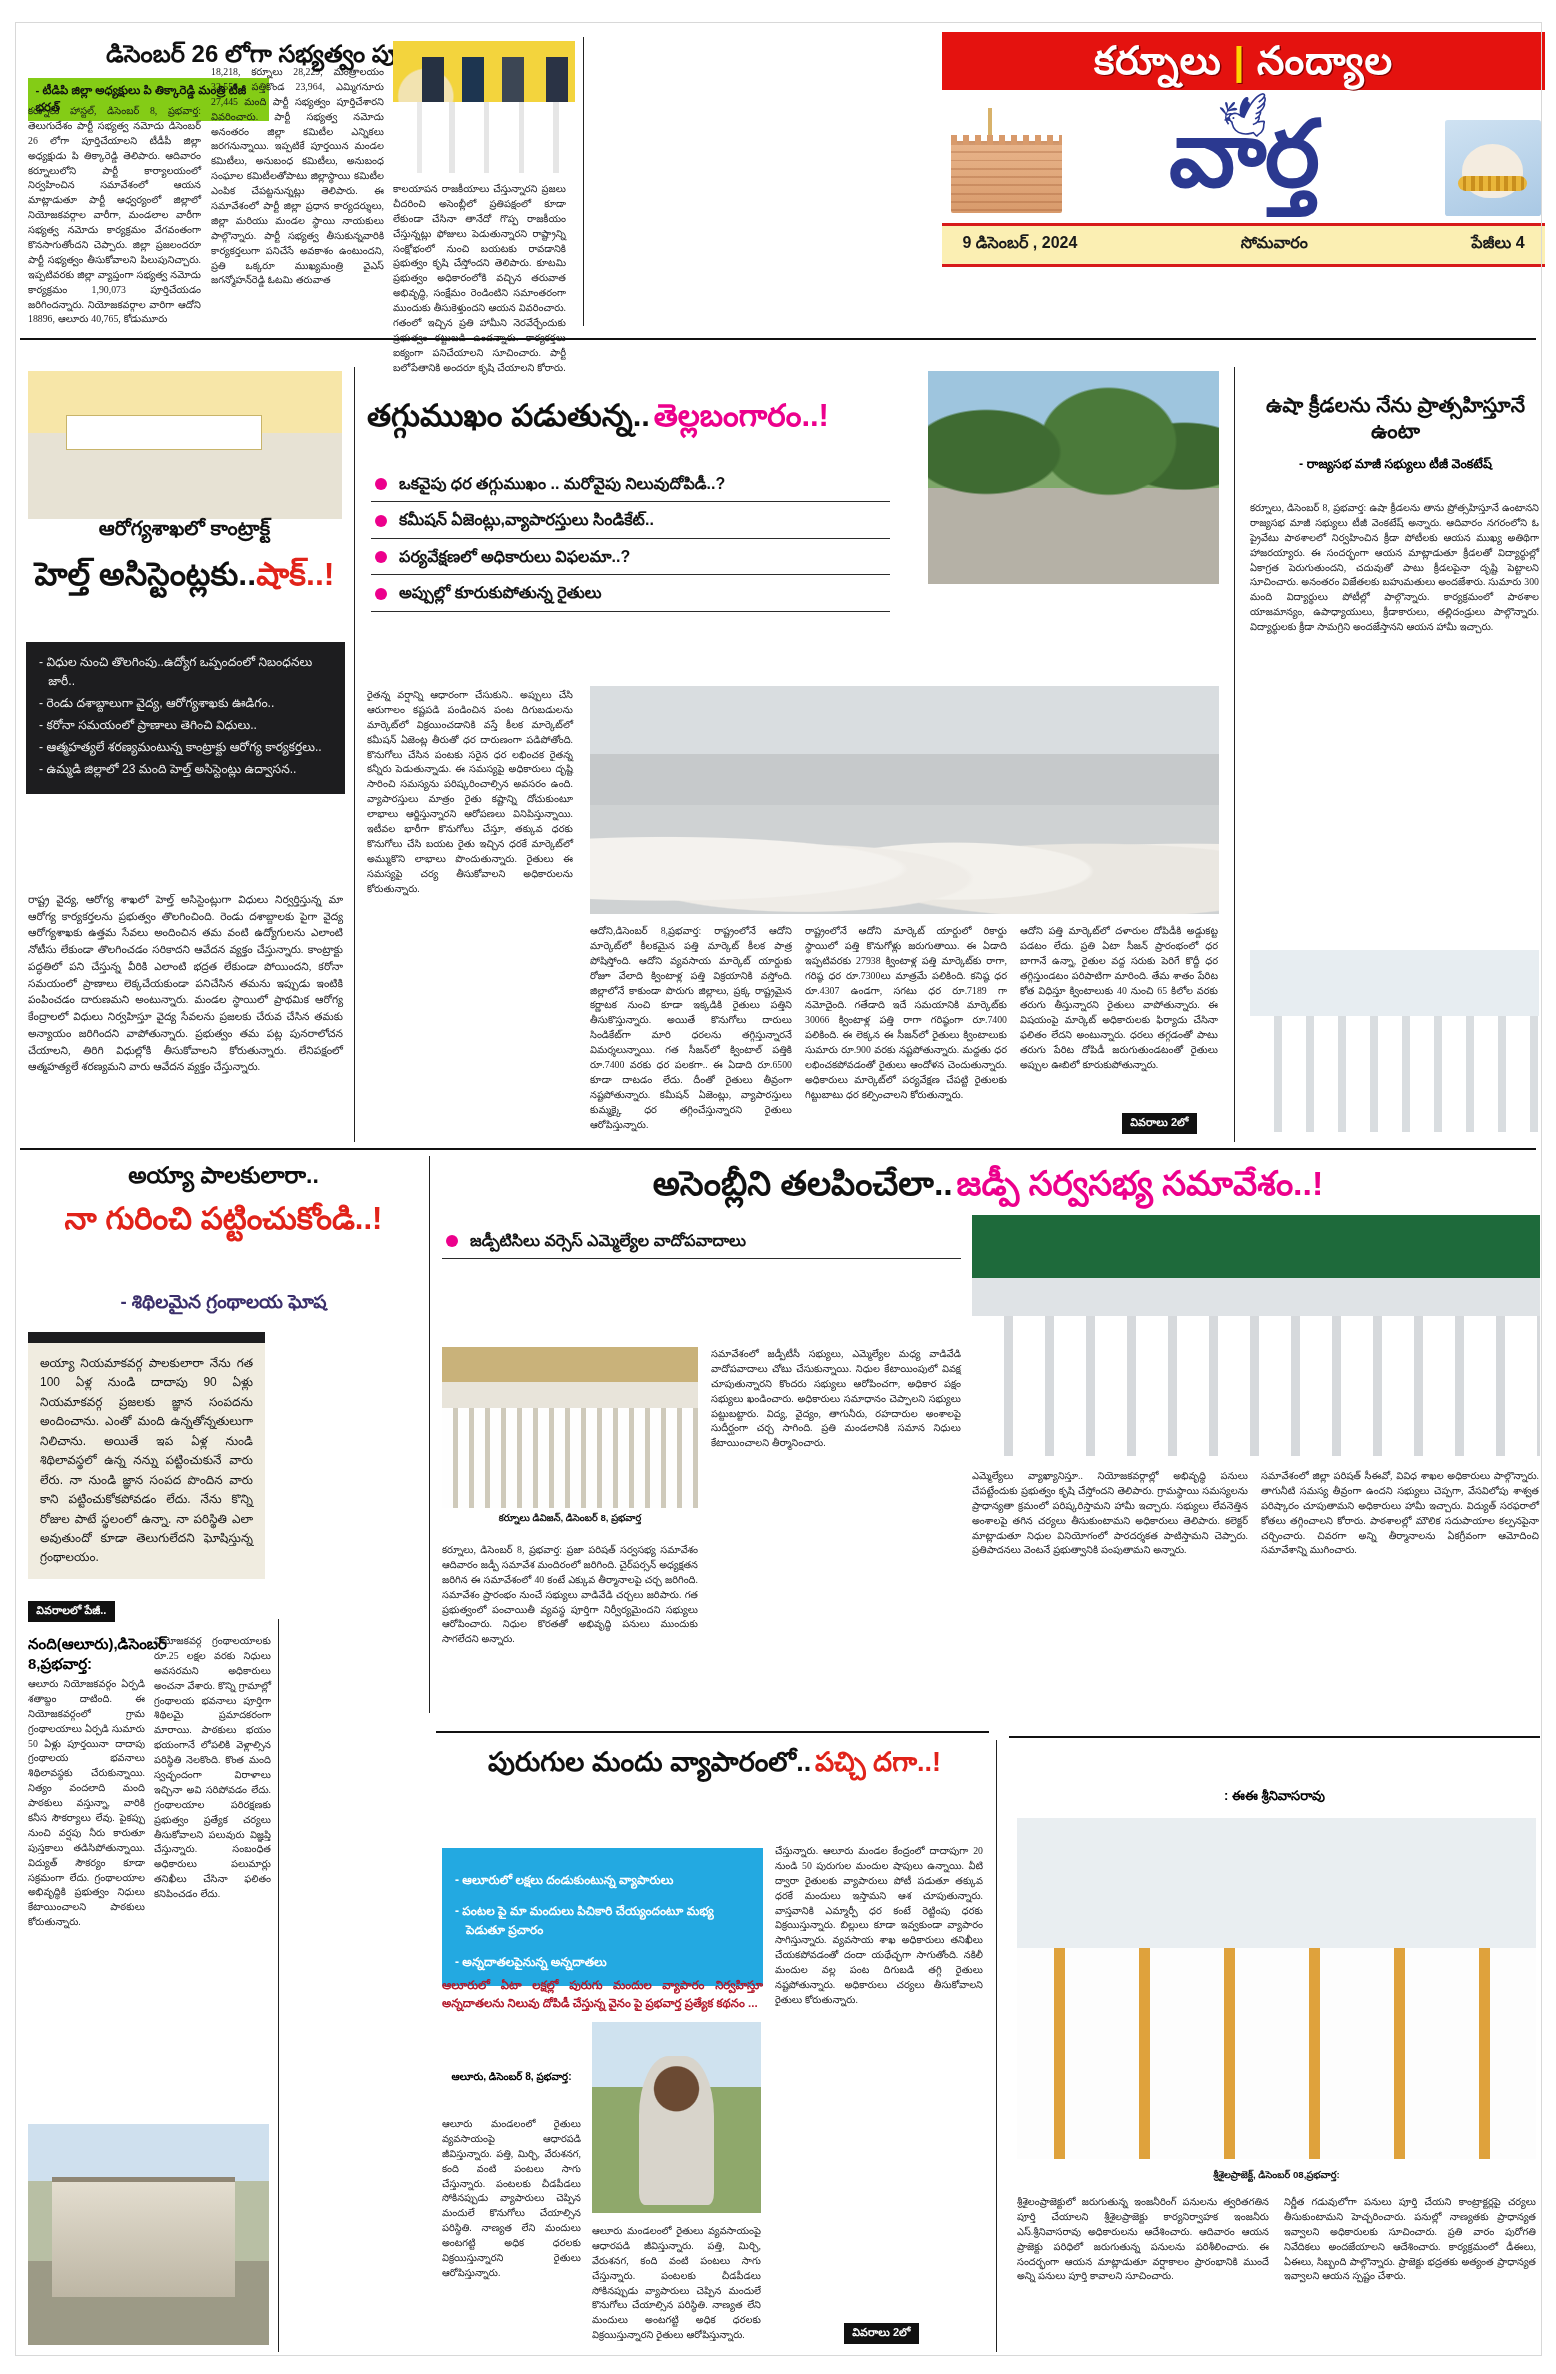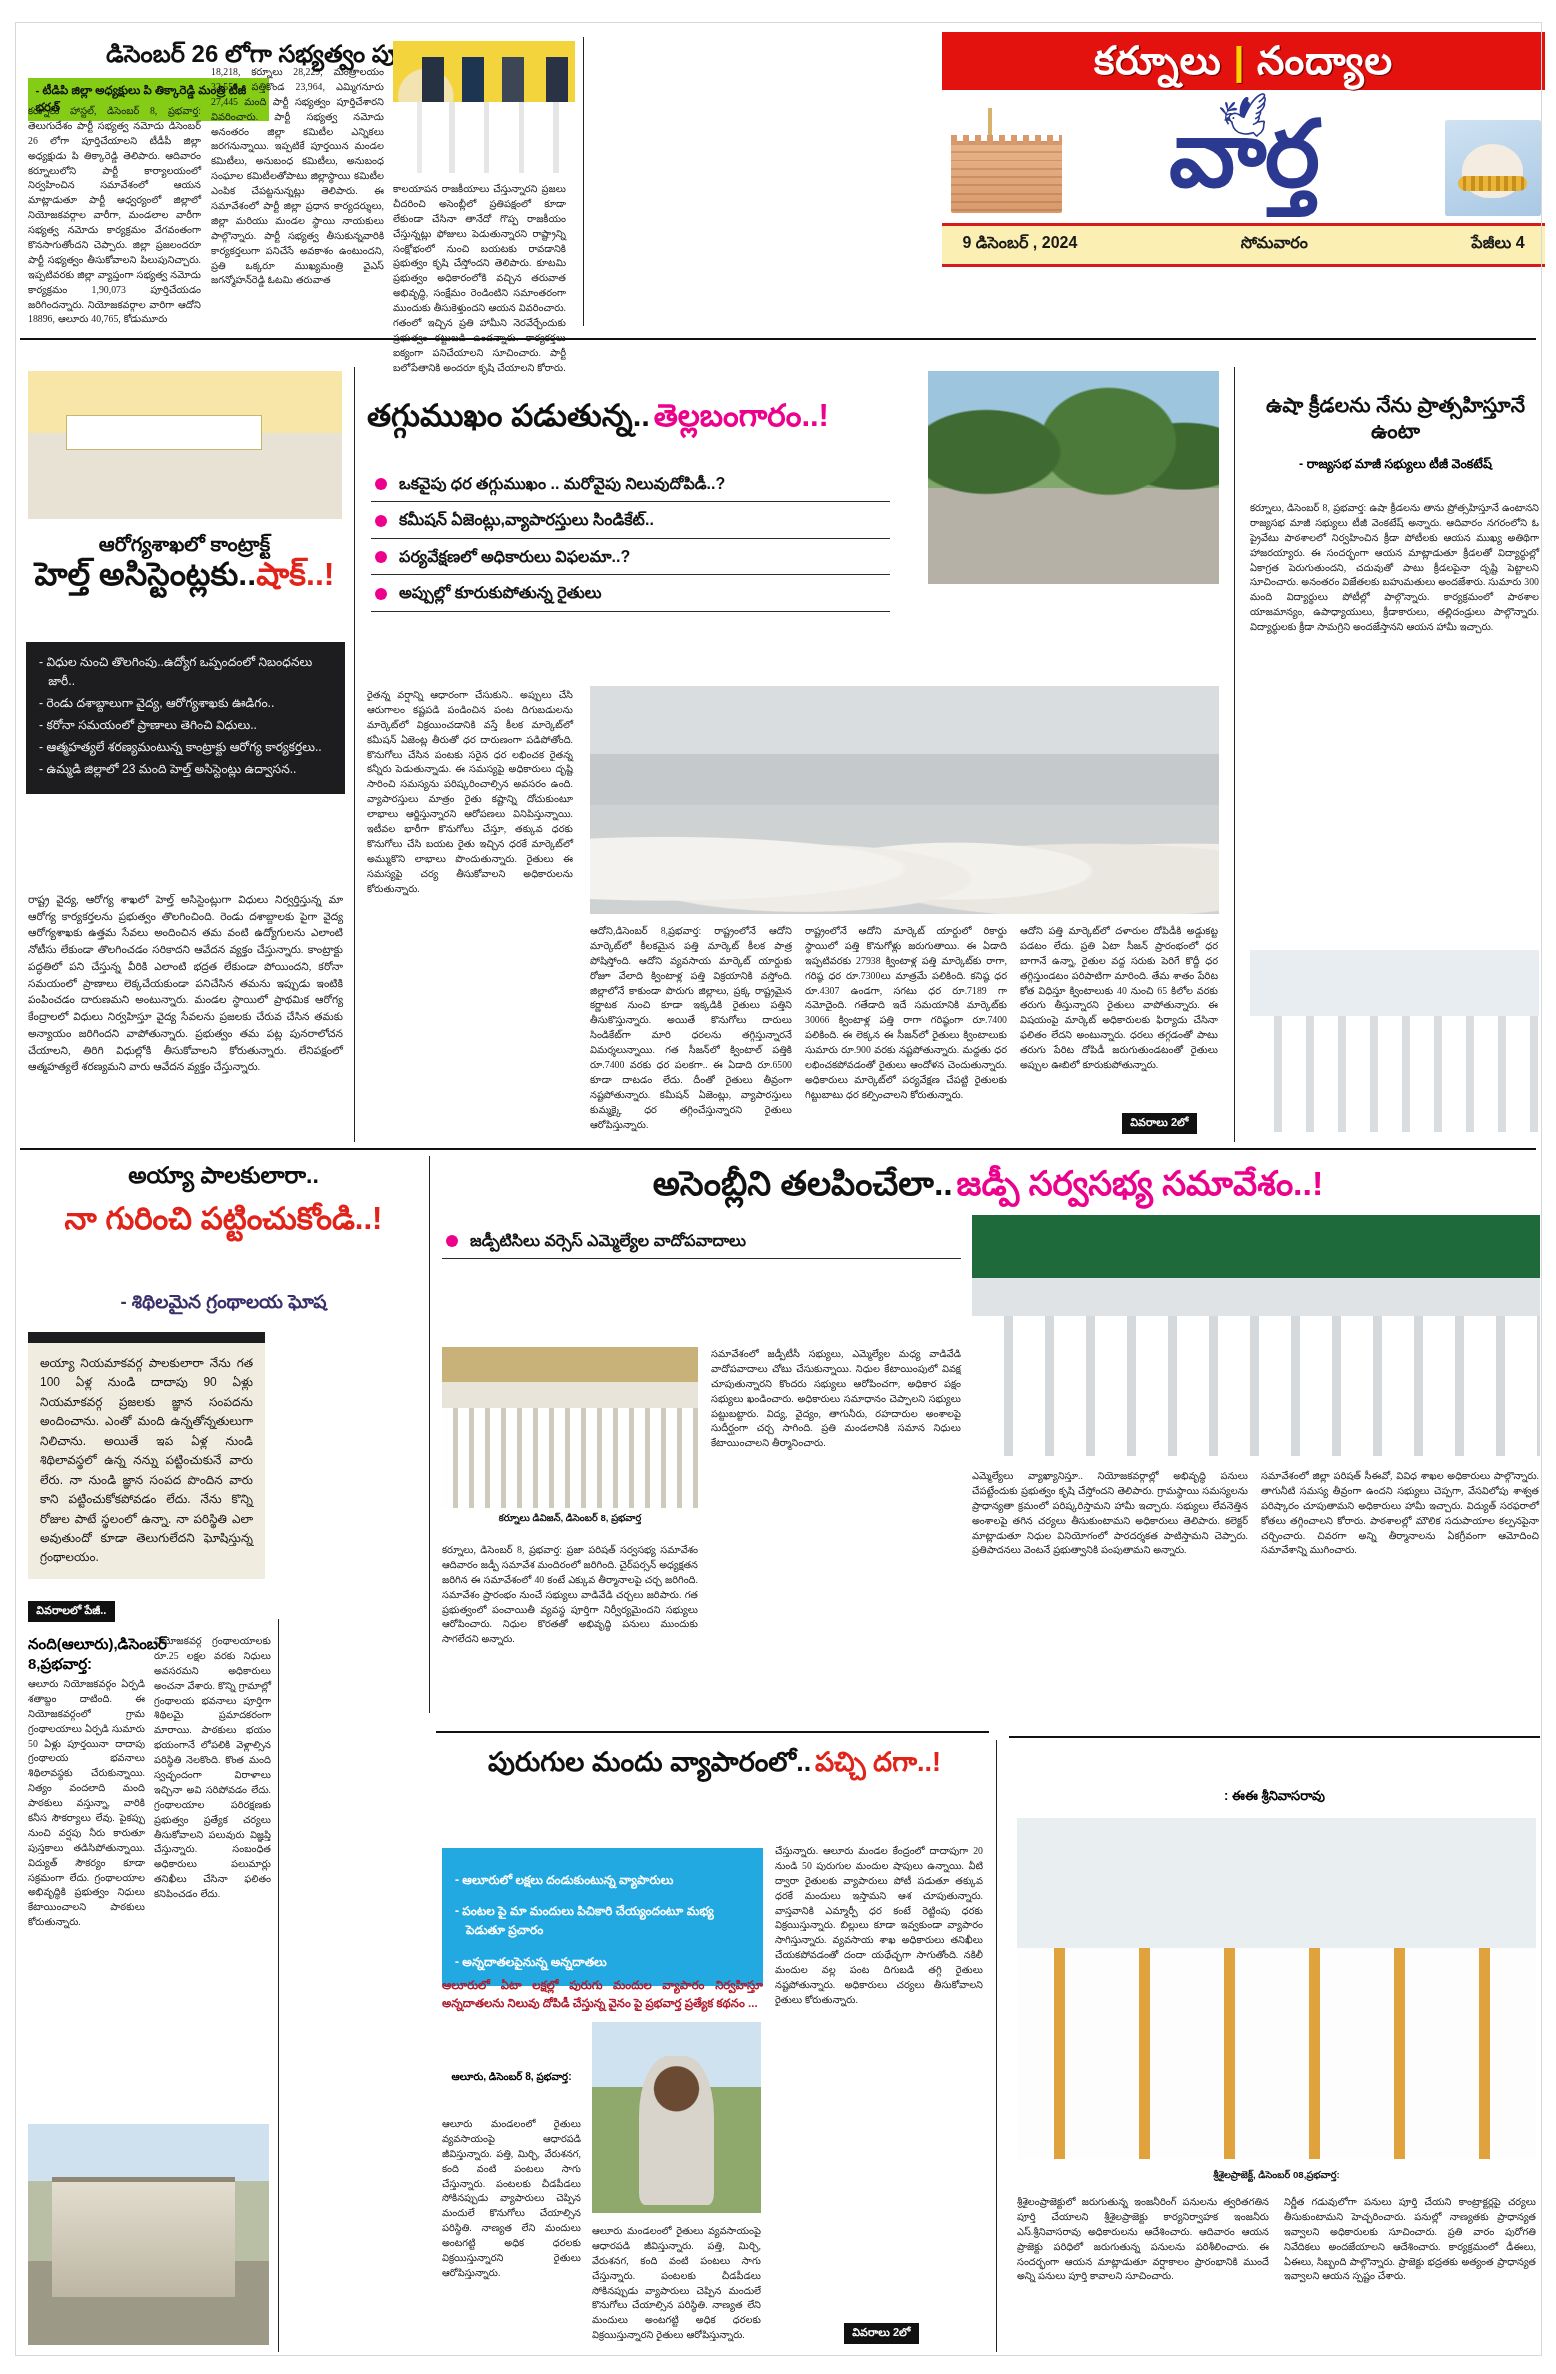--- a/index.html
+++ b/index.html
@@ -285,21 +285,21 @@
       <span>9 డిసెంబర్ , 2024</span>
       <span>సోమవారం</span>
       <span>పేజీలు 4</span>
     </div>
   </div>
 
   <div class="abs rule-h" style="left:20.4px; top:338px; width:1516px;"></div>
 
   <div class="photo ph-clinic abs" style="left:28px; top:371px; width:314px; height:148px;"></div>
 
-  <div class="abs ctr" style="left:24px; top:532px; width:321px;">
+  <div class="abs ctr" style="left:24px; top:516px; width:321px;">
     <div class="kicker">ఆరోగ్యశాఖలో కాంట్రాక్ట్</div>
   </div>
   <div class="abs ctr" style="left:24px; top:557px; width:321px;">
     <span class="hl-black" style="font-size:32px;">హెల్త్ అసిస్టెంట్లకు..</span><span class="hl-black hl-red" style="font-size:32px;">షాక్..!</span>
   </div>
 
   <div class="abs darkbox" style="left:26px; top:642px; width:319px;">
     <ul>
       <li>- విధుల నుంచి తొలగింపు..ఉద్యోగ ఒప్పందంలో నిబంధనలు జారీ..</li>
       <li>- రెండు దశాబ్దాలుగా వైద్య, ఆరోగ్యశాఖకు ఊడిగం..</li>

